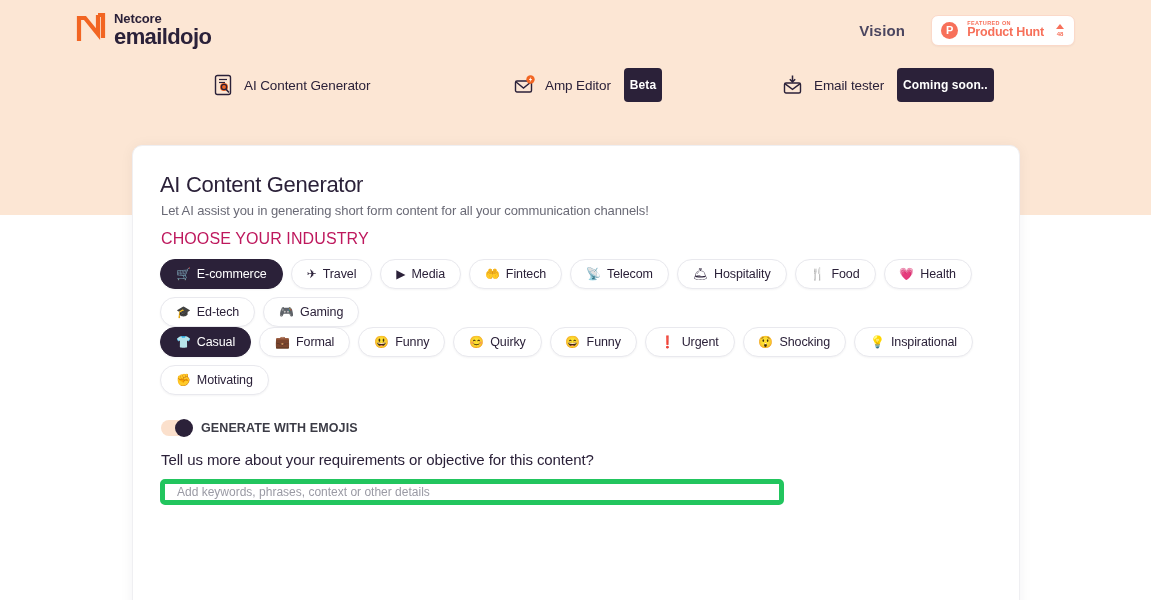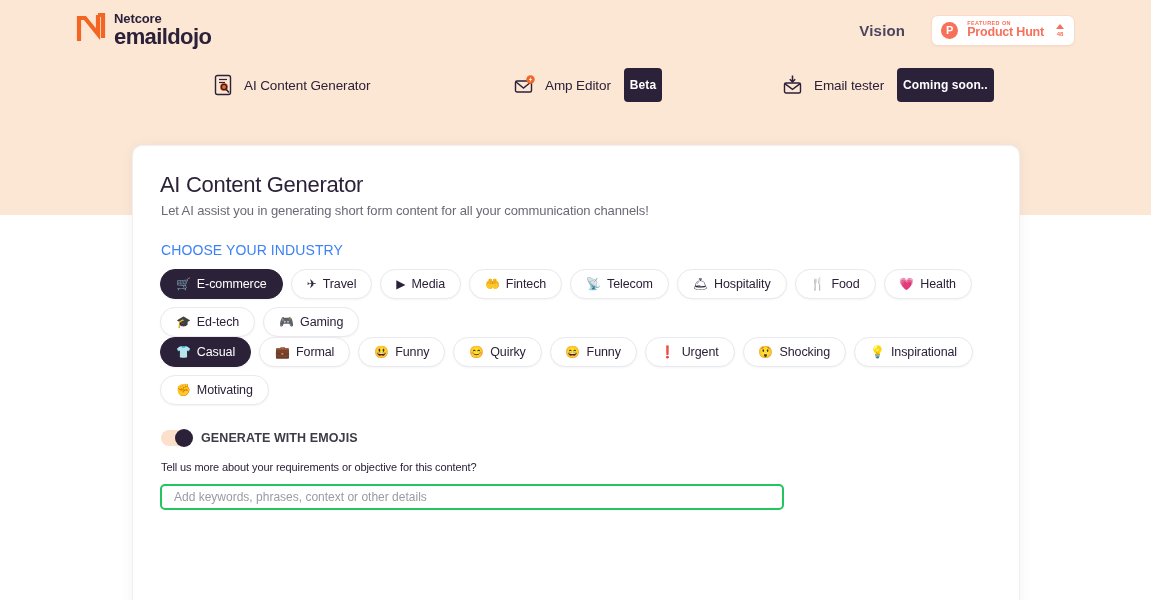--- a/index.html
+++ b/index.html
@@ -66,22 +66,22 @@
   .card {
     position:absolute; top:145px; left:132px; width:888px; min-height:600px;
     background:#fff; border:1px solid #EFEFF2; border-radius:10px;
     box-shadow:0 1px 14px rgba(43,33,57,.055);
     padding:26px 26px 0 27px; z-index:4;
   }
   .card-title { font-size:22px; color:#2B2139; font-weight:400; letter-spacing:-.3px; margin:0; }
   .card-sub { font-size:13px; color:#6A6A76; margin:5px 0 0 1px; letter-spacing:-.1px; }
 
   .section-label {
-    font-size:14px; color:#3b82f6; letter-spacing:.1px;
-    margin:24px 0 11px 1px; text-transform:uppercase;
+    font-size:16px; color:#be185d; letter-spacing:.1px;
+    margin:12px 0 11px 1px; text-transform:uppercase;
   }
   .chip-row { display:flex; flex-wrap:wrap; gap:8px; }
   .chip {
     display:inline-flex; align-items:center; gap:6px;
     height:30px; padding:0 15px; border-radius:16px;
     background:#fff; border:1px solid #E9E9EE; color:#2B2139;
     font-size:12.5px; letter-spacing:-.1px; cursor:pointer; white-space:nowrap;
     box-shadow:0 1px 2px rgba(43,33,57,.05);
   }
   .chip.active { background:#2B2139; border-color:#2B2139; color:#fff; }
@@ -92,23 +92,23 @@
   .toggle {
     width:31px; height:16px; border-radius:9px; background:#FBE0CC;
     position:relative; cursor:pointer; flex:none;
   }
   .toggle .knob {
     position:absolute; top:-1px; right:-1px; width:18px; height:18px;
     border-radius:50%; background:#2B2139;
   }
   .toggle-label { font-size:12.5px; color:#3C3C46; letter-spacing:.1px;font-weight:bold; }
 
-  .question { font-size:11px; color:#2B2139; margin:15px 0 11px 1px; letter-spacing:-.1px;}
+  .question { font-size:15px; color:#2B2139; margin:15px 0 11px 1px; letter-spacing:-.1px;}
   .keyword-input {
-    width:624px; height:26px; border:2px solid #22c55e; border-radius:5px;
+    width:624px; height:26px; border:5px solid #22c55e; border-radius:5px;
     padding:3px 12px; font-size:12px; font-family:"Liberation Sans", sans-serif;
     color:#2B2139; outline:none; background:#fff;
   }
   .keyword-input::placeholder { color:#9A9AA4; }
 
   .examples-label { font-size:12.5px; color:#6B6B85; margin:18px 0 11px 1px; letter-spacing:-.1px;}
 </style>
 </head>
 <body>
 

